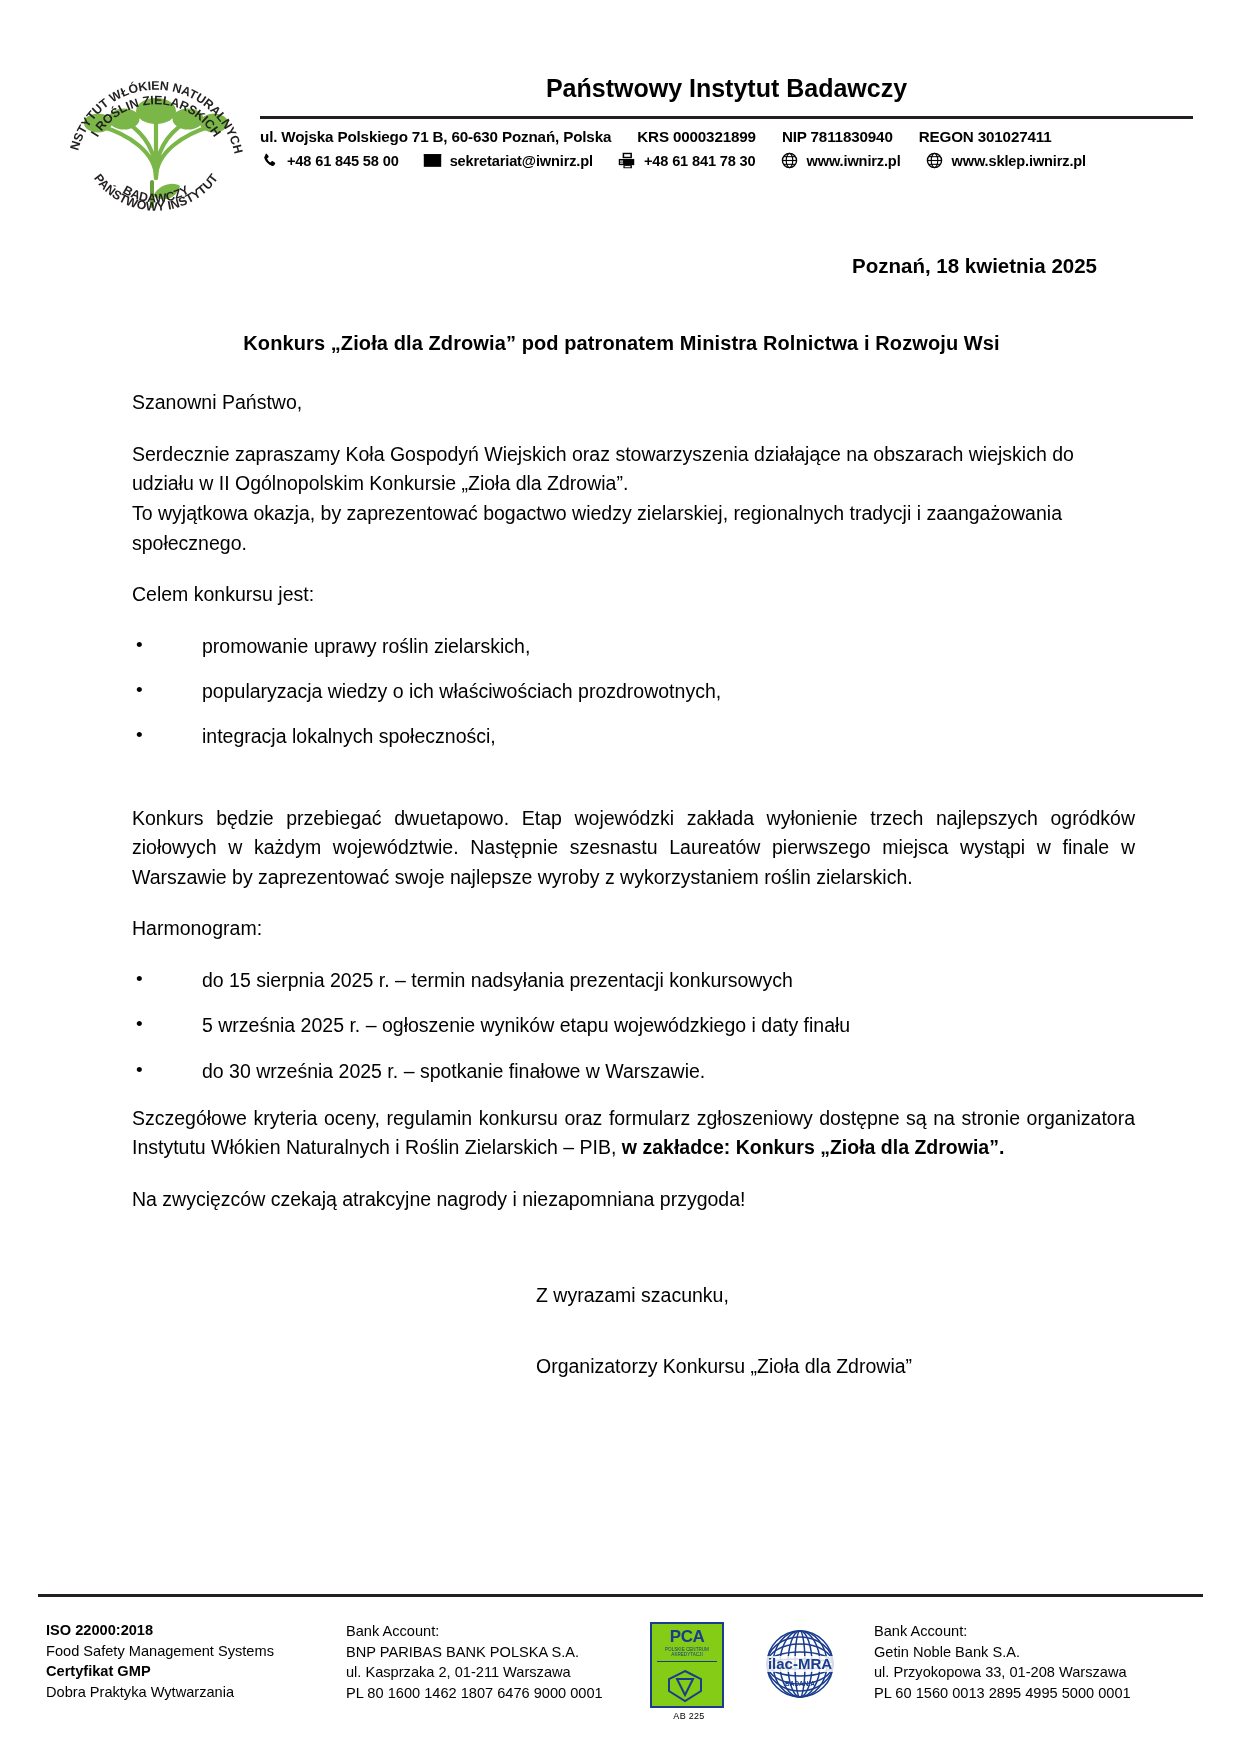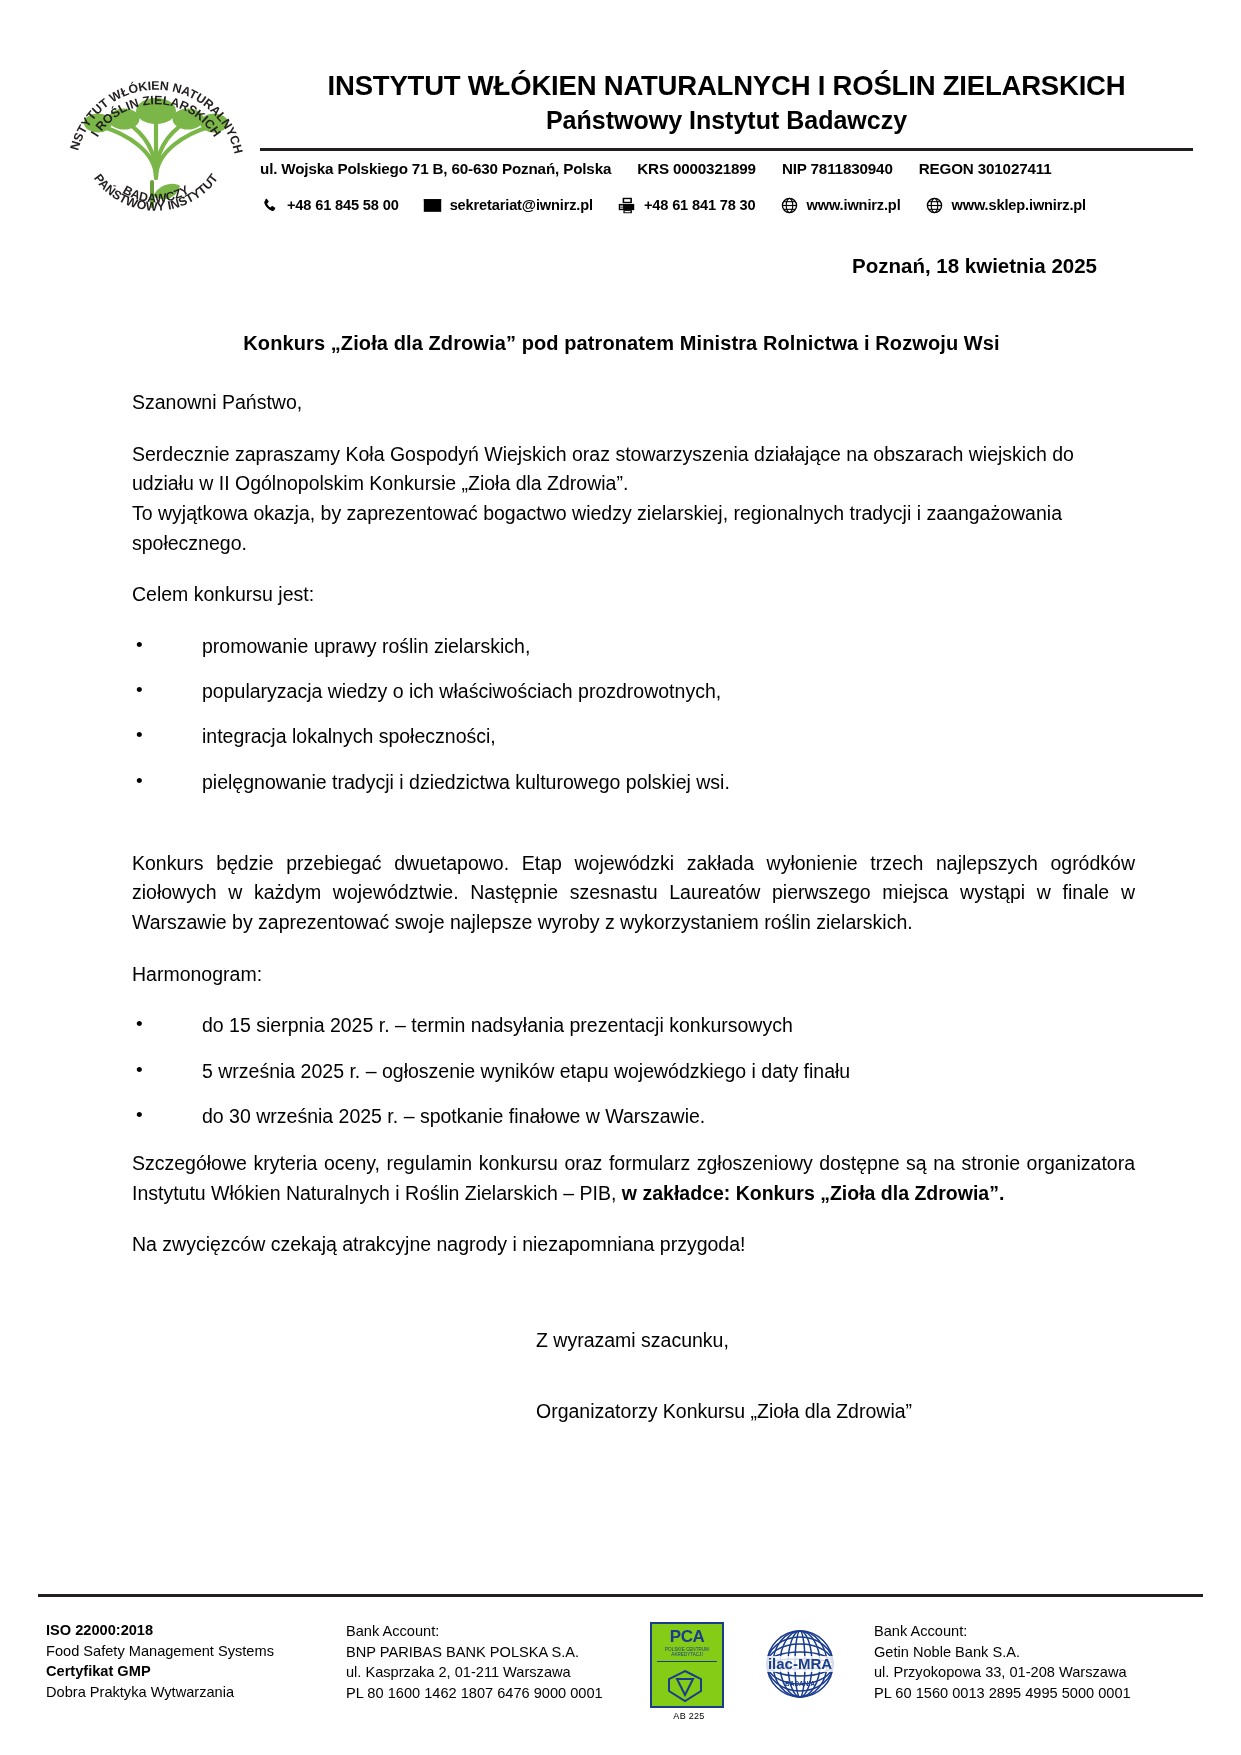--- a/index.html
+++ b/index.html
@@ -31,21 +31,21 @@
 
   .addr-row {
     display:flex; align-items:baseline; font-size:15.2px; font-weight:bold;
     letter-spacing:-0.15px; white-space:nowrap; gap:0;
   }
   .addr-row .seg { margin-right:26px; }
   .addr-row .seg:last-child { margin-right:0; }
 
   .contact-row {
     display:flex; font-size:14.6px; font-weight:bold;
-    letter-spacing:-0.15px; margin-top:20px; white-space:nowrap;
+    letter-spacing:-0.15px; margin-top:7px; white-space:nowrap;
   }
   .cgroup { display:flex; align-items:center; margin-right:24px; }
   .cgroup:last-child { margin-right:0; }
   .cicon { display:inline-block; width:19px; height:17px; margin-right:8px; flex:0 0 auto; }
   .cicon svg { display:block; width:100%; height:100%; }
 
   
   .content { padding:0 78px 0 80px; }
   .date-line {
     text-align:right; font-size:20.5px; font-weight:bold;
@@ -143,21 +143,20 @@
         <text font-family="Liberation Sans, sans-serif" font-size="12.4" font-weight="bold" fill="#231f20">
           <textPath href="#arcBot" startOffset="50%" text-anchor="middle">PAŃSTWOWY INSTYTUT</textPath>
         </text>
         <text font-family="Liberation Sans, sans-serif" font-size="12.4" font-weight="bold" fill="#231f20">
           <textPath href="#arcBot2" startOffset="50%" text-anchor="middle">BADAWCZY</textPath>
         </text>
       </svg>
     </div>
 
     <div class="head-text">
-      <div class="org-line1">INSTYTUT WŁÓKIEN NATURALNYCH I ROŚLIN ZIELARSKICH</div>
       <div class="org-line2">Państwowy Instytut Badawczy</div>
 
       <div class="head-rule"></div>
 
       <div class="addr-row">
         <span class="seg">ul. Wojska Polskiego 71 B, 60-630 Poznań, Polska</span>
         <span class="seg">KRS 0000321899</span>
         <span class="seg">NIP 7811830940</span>
         <span class="seg">REGON 301027411</span>
       </div>
@@ -241,21 +240,20 @@
 
       <p class="para tight">Serdecznie zapraszamy Koła Gospodyń Wiejskich oraz stowarzyszenia działające na obszarach wiejskich do udziału w II Ogólnopolskim Konkursie „Zioła dla Zdrowia”.</p>
       <p class="para">To wyjątkowa okazja, by zaprezentować bogactwo wiedzy zielarskiej, regionalnych tradycji i zaangażowania społecznego.</p>
 
       <p class="para">Celem konkursu jest:</p>
 
       <ul class="bullets">
         <li>promowanie uprawy roślin zielarskich,</li>
         <li>popularyzacja wiedzy o ich właściwościach prozdrowotnych,</li>
         <li>integracja lokalnych społeczności,</li>
-        <li>pielęgnowanie tradycji i dziedzictwa kulturowego polskiej wsi.</li>
       </ul>
 
       <div class="gap-lg"></div>
 
       <p class="para justify">Konkurs będzie przebiegać dwuetapowo. Etap wojewódzki zakłada wyłonienie trzech najlepszych ogródków ziołowych w każdym województwie. Następnie szesnastu Laureatów pierwszego miejsca wystąpi w finale w Warszawie by zaprezentować swoje najlepsze wyroby z wykorzystaniem roślin zielarskich.</p>
 
       <p class="para">Harmonogram:</p>
 
       <ul class="bullets">
         <li>do 15 sierpnia 2025 r. – termin nadsyłania prezentacji konkursowych</li>

